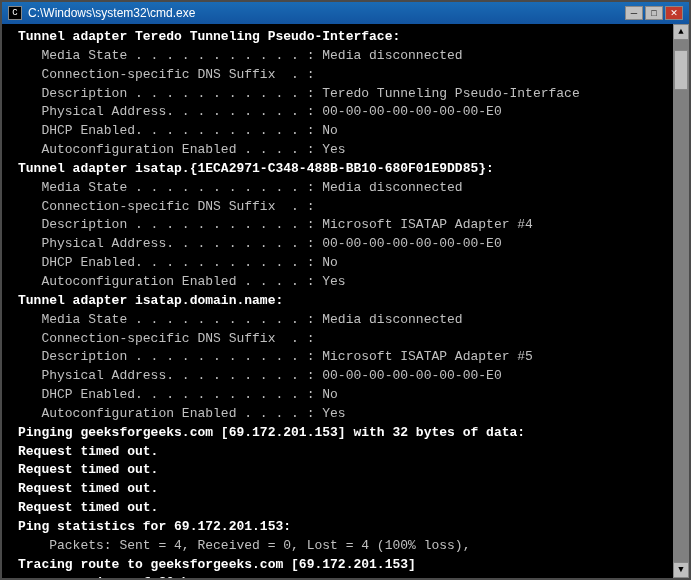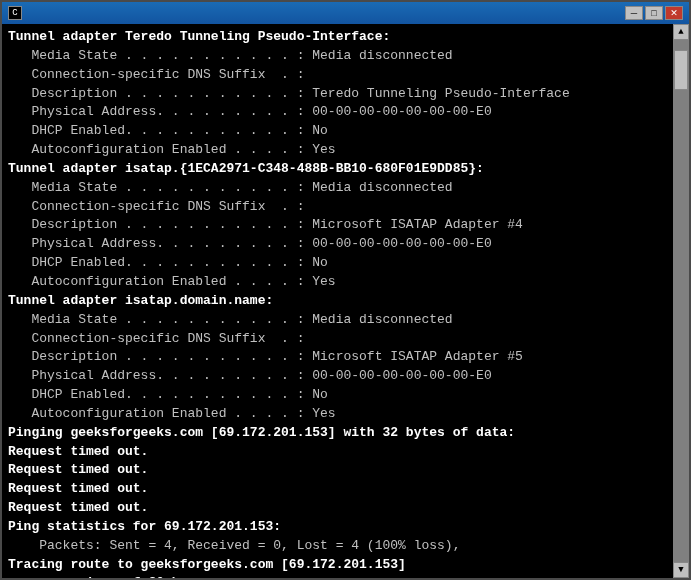--- a/index.html
+++ b/index.html
@@ -67,20 +67,21 @@
       font-family: Arial, sans-serif;
     }
     .title-btn.close {
       background: #c0392b;
       color: white;
     }
     .content-area {
       flex: 1;
       display: flex;
       overflow: hidden;
+      margin-left: 10px;
     }
     .terminal {
       flex: 1;
       background: #000;
       color: #c0c0c0;
       padding: 4px 6px;
       overflow-y: auto;
       font-family: 'Courier New', Courier, monospace;
       font-size: 13px;
       line-height: 1.45;
@@ -126,20 +127,21 @@
       left: 1px;
     }
   </style>
 </head>
 <body>
 
 <div class="window">
   <div class="title-bar">
     <div class="title-bar-left">
       <div class="title-icon">C</div>
+      <span class="title-text">C:\Windows\system32\cmd.exe</span>
     </div>
     <div class="title-buttons">
       <div class="title-btn">─</div>
       <div class="title-btn">□</div>
       <div class="title-btn close">✕</div>
     </div>
   </div>
   <div class="content-area">
     <div class="terminal" id="terminal-content"><div class="bold">Tunnel adapter Teredo Tunneling Pseudo-Interface:</div><div></div><div>   Media State . . . . . . . . . . . : Media disconnected</div><div>   Connection-specific DNS Suffix  . :</div><div>   Description . . . . . . . . . . . : Teredo Tunneling Pseudo-Interface</div><div>   Physical Address. . . . . . . . . : 00-00-00-00-00-00-00-E0</div><div>   DHCP Enabled. . . . . . . . . . . : No</div><div>   Autoconfiguration Enabled . . . . : Yes</div><div></div><div class="bold">Tunnel adapter isatap.{1ECA2971-C348-488B-BB10-680F01E9DD85}:</div><div></div><div>   Media State . . . . . . . . . . . : Media disconnected</div><div>   Connection-specific DNS Suffix  . :</div><div>   Description . . . . . . . . . . . : Microsoft ISATAP Adapter #4</div><div>   Physical Address. . . . . . . . . : 00-00-00-00-00-00-00-E0</div><div>   DHCP Enabled. . . . . . . . . . . : No</div><div>   Autoconfiguration Enabled . . . . : Yes</div><div></div><div class="bold">Tunnel adapter isatap.domain.name:</div><div></div><div>   Media State . . . . . . . . . . . : Media disconnected</div><div>   Connection-specific DNS Suffix  . :</div><div>   Description . . . . . . . . . . . : Microsoft ISATAP Adapter #5</div><div>   Physical Address. . . . . . . . . : 00-00-00-00-00-00-00-E0</div><div>   DHCP Enabled. . . . . . . . . . . : No</div><div>   Autoconfiguration Enabled . . . . : Yes</div><div></div><div class="bold">Pinging geeksforgeeks.com [69.172.201.153] with 32 bytes of data:</div><div class="bold">Request timed out.</div><div class="bold">Request timed out.</div><div class="bold">Request timed out.</div><div class="bold">Request timed out.</div><div></div><div class="bold">Ping statistics for 69.172.201.153:</div><div>    Packets: Sent = 4, Received = 0, Lost = 4 (100% loss),</div><div></div><div class="bold">Tracing route to geeksforgeeks.com [69.172.201.153]</div><div class="bold">over a maximum of 30 hops:</div><div></div></div>
     <div class="scrollbar">

